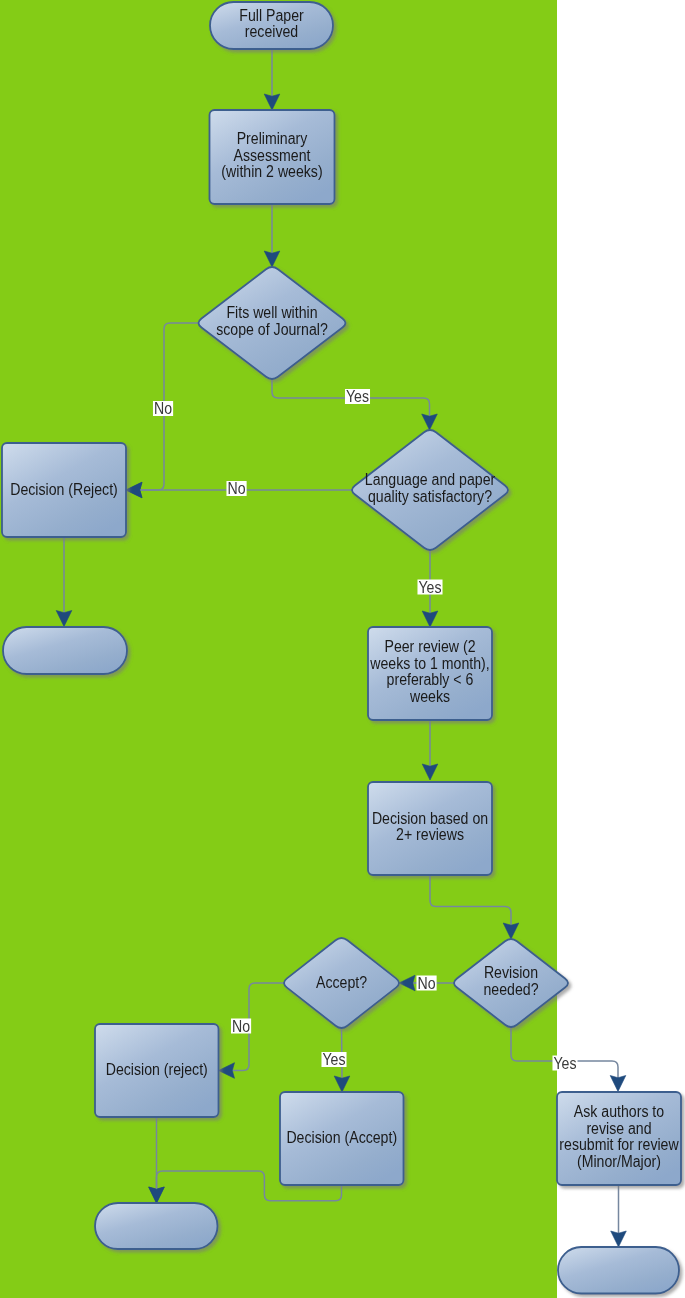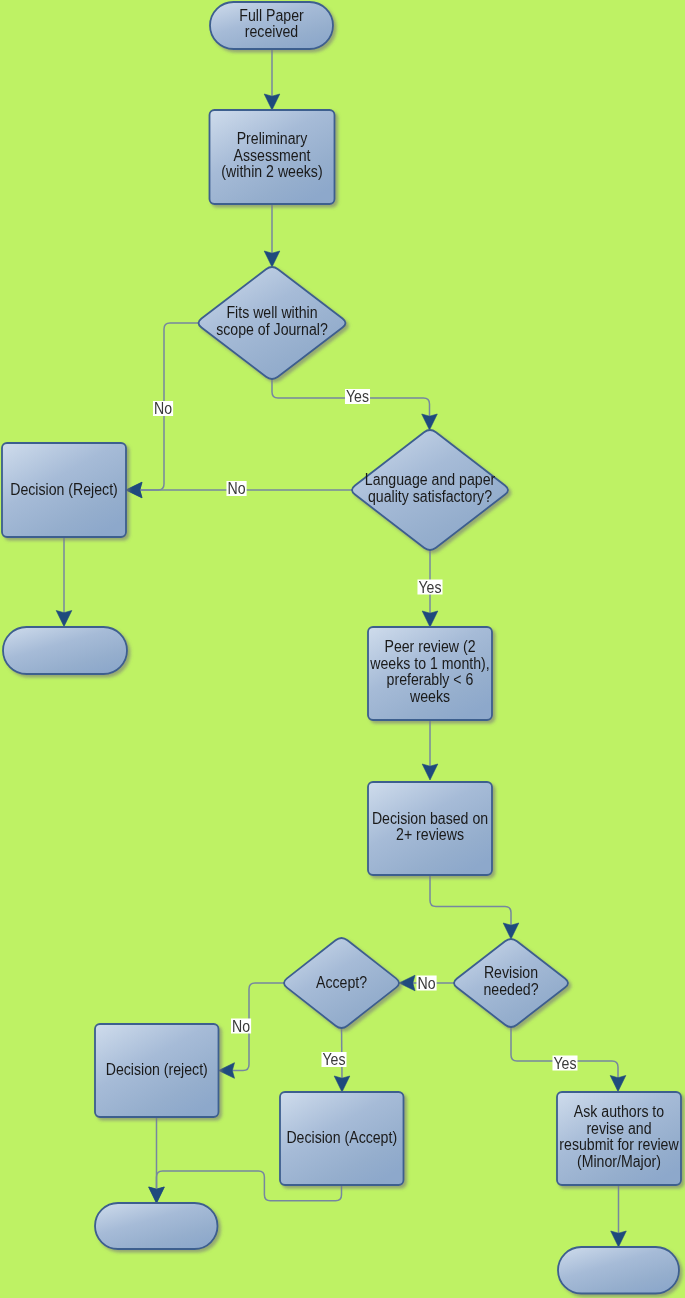--- a/index.html
+++ b/index.html
@@ -1,19 +1,19 @@
 <!DOCTYPE html>
 <html><head>
 <meta charset="utf-8">
 <title>Peer Review Flowchart</title>
 <style>
   html,body{margin:0;padding:0;background:#ffffff;}
   body{width:685px;height:1298px;overflow:hidden;
        font-family:"Liberation Sans",sans-serif;}
-  #stage{position:relative;width:685px;height:1298px;background:#bef264;}
+  #stage{position:relative;width:557px;height:1298px;background:#84cc16;}
   svg#flow{position:absolute;left:0;top:0;width:685px;height:1298px;display:block;
            transform:translateZ(0);}
   .node-text{font-family:"Liberation Sans",sans-serif;font-size:16px;fill:#1a1a1a;text-anchor:middle;
                -webkit-font-smoothing:antialiased;}
   .edge-label{font-family:"Liberation Sans",sans-serif;font-size:16px;fill:#3a3a3a;text-anchor:middle;}
 </style>
 </head>
 <body>
 
 <div id="stage">

